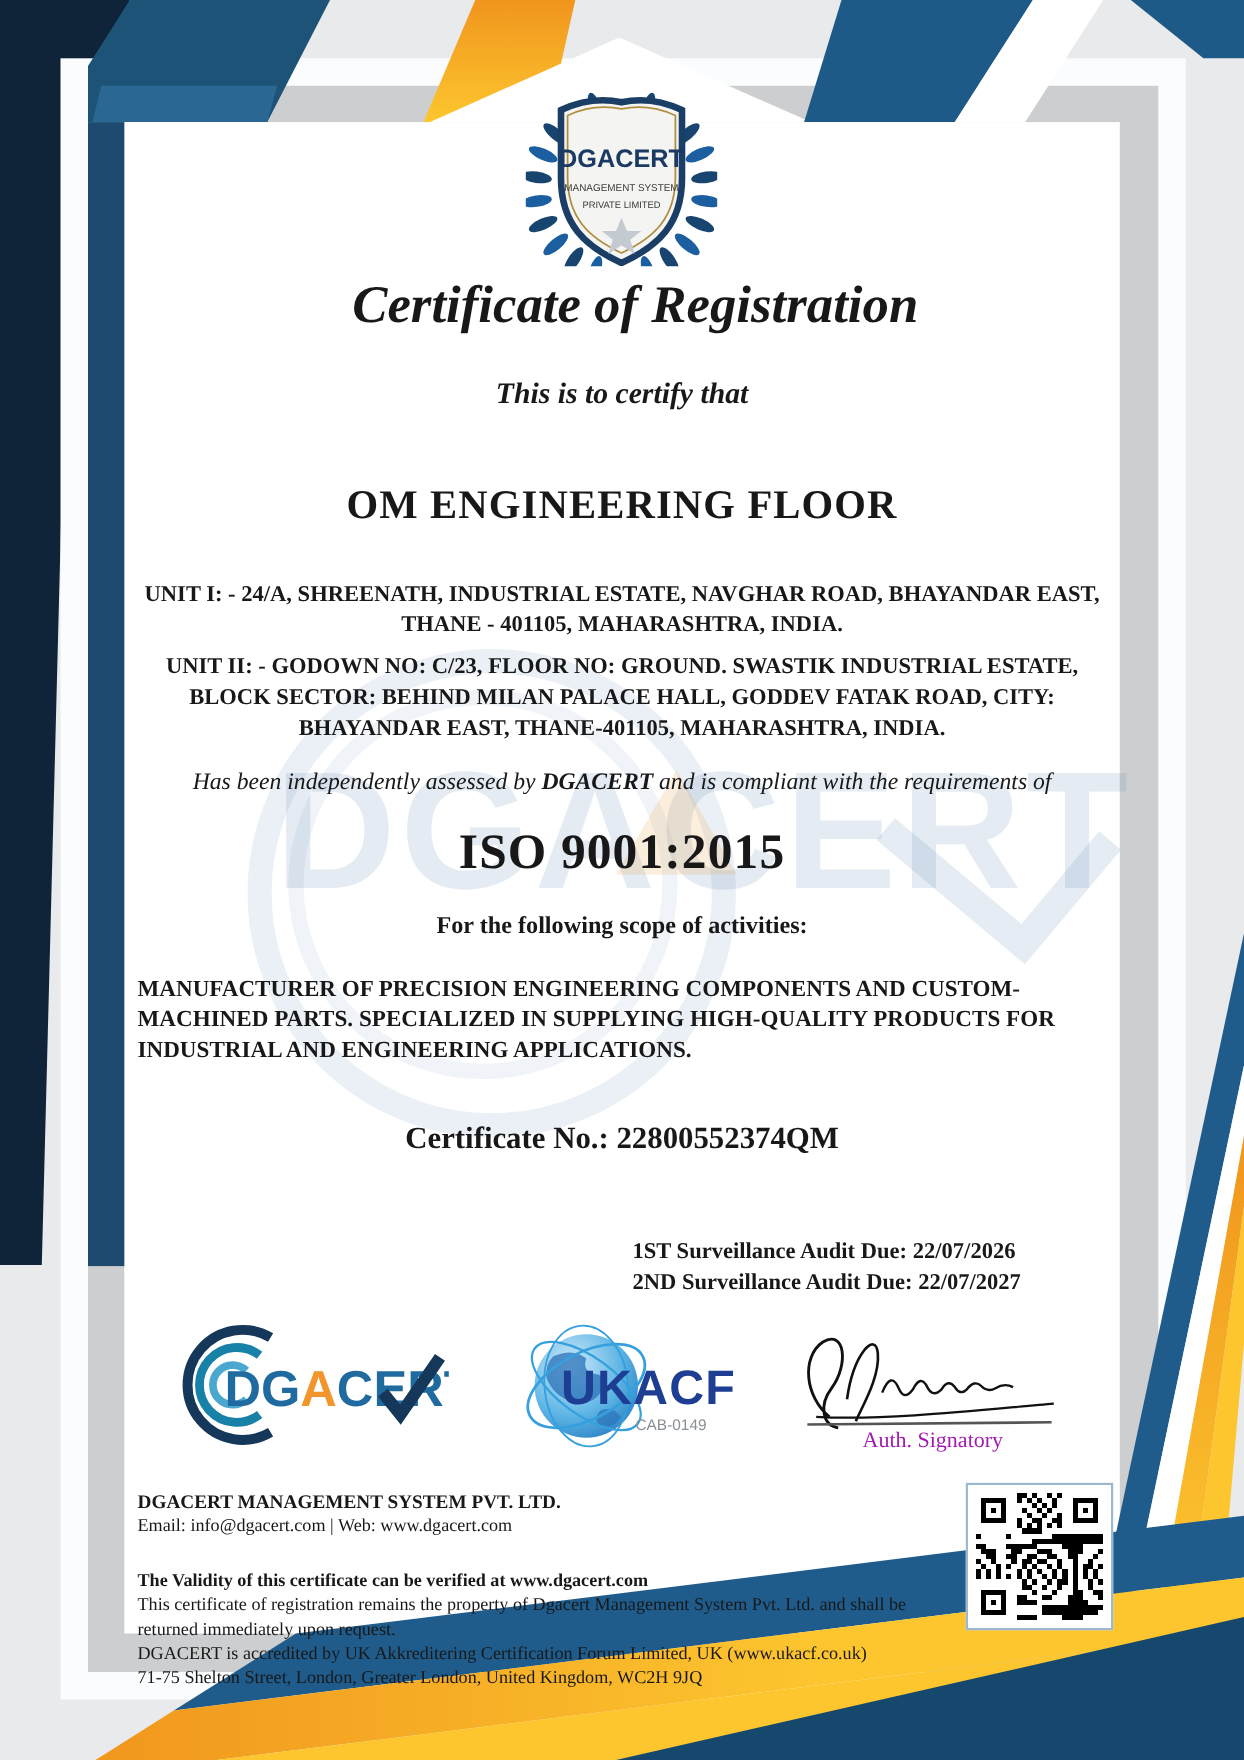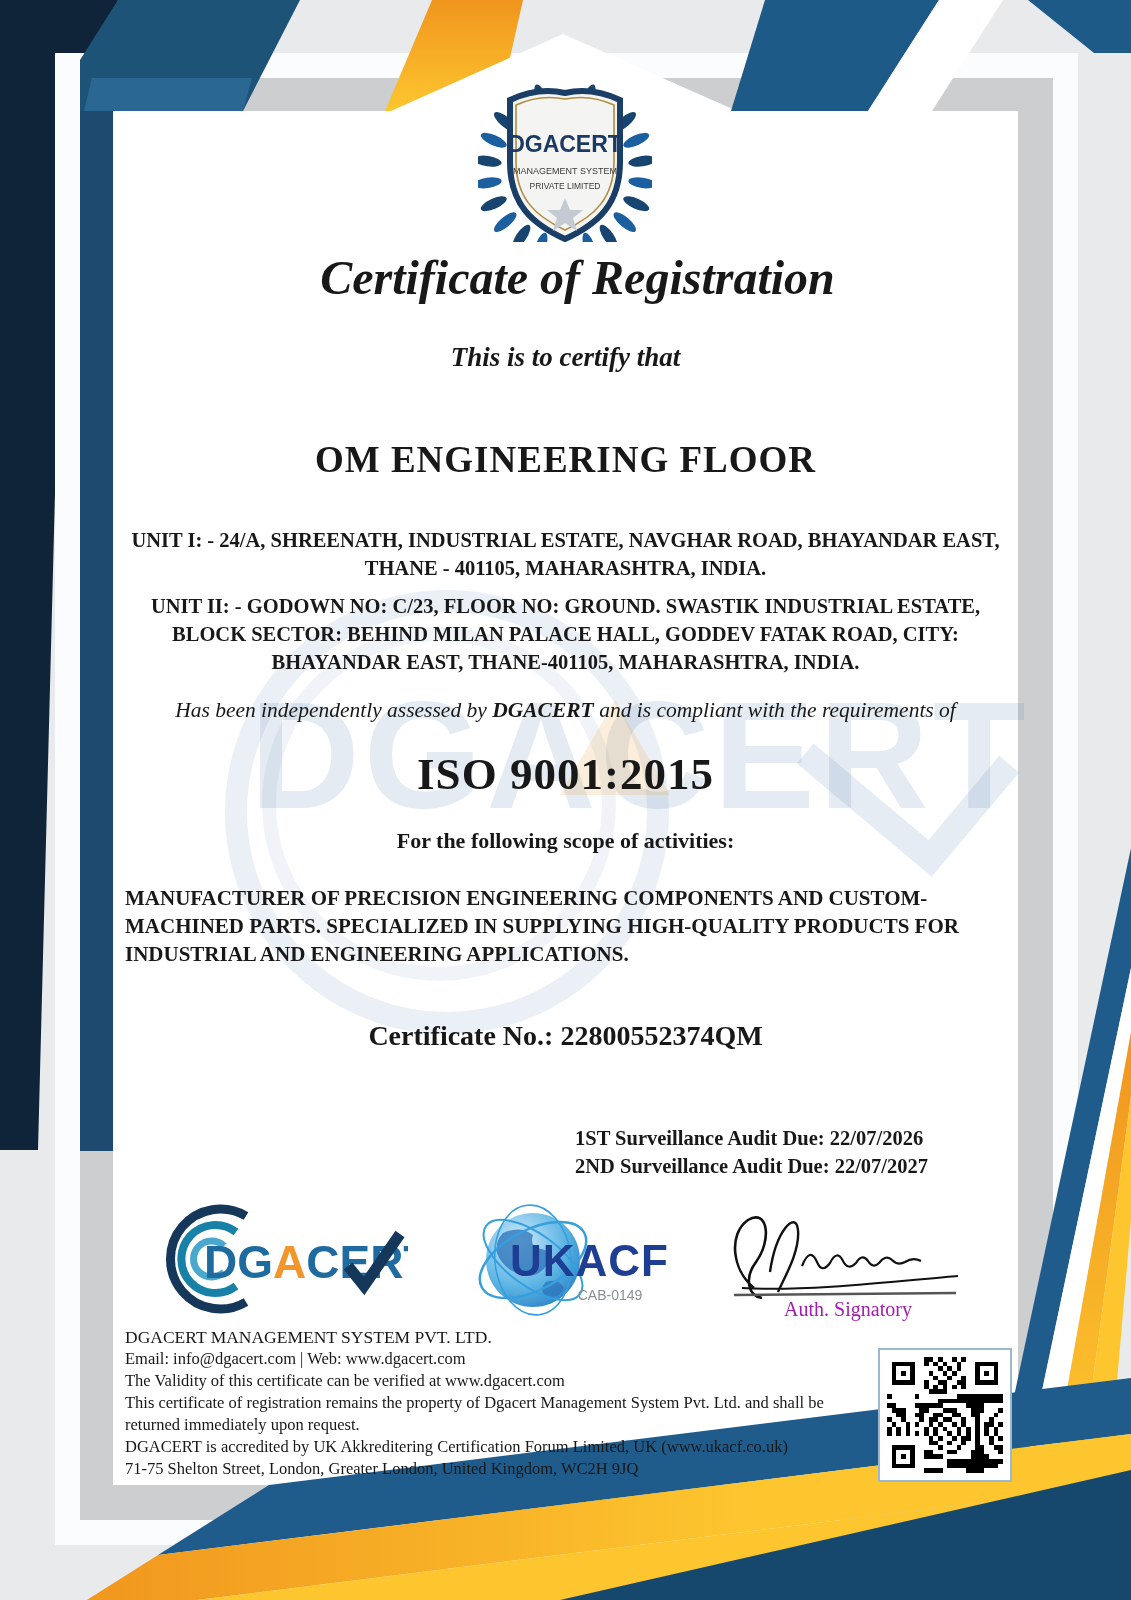--- a/index.html
+++ b/index.html
@@ -33,21 +33,21 @@
   .standard{top:748px;font-size:45px;font-weight:bold;letter-spacing:1px;}
   .scopelabel{top:828px;font-size:22px;font-weight:bold;}
   .scope{left:125px;width:881px;top:884px;font-size:21px;font-weight:bold;text-align:left;line-height:28px;}
   .certno{top:1020px;font-size:28px;font-weight:bold;}
   .dates{font-size:20.5px;font-weight:bold;line-height:28px;}
   .dates-left{left:133px;top:1096px;}
   .dates-right{left:575px;top:1124px;}
   .authsig{left:728px;top:1298px;width:240px;text-align:center;font-size:20px;color:#a21caf;
            font-family:"Liberation Serif",serif;}
   .footer{left:125px;top:1326px;width:728px;font-size:16.5px;line-height:22px;}
-  .footer .b{font-weight:normal;}
+  .footer .b{font-weight:bold;margin-top:28px;}
   .qrbox{left:878px;top:1348px;width:116px;height:116px;background:#fff;border:2px solid #9cb8cf;
          padding:7px;z-index:3;}
 </style>
 </head>
 <body>
 
 <div class="page">
 
   <svg class="bg" width="1131" height="1600" viewBox="0 0 1131 1600">
     <defs>

